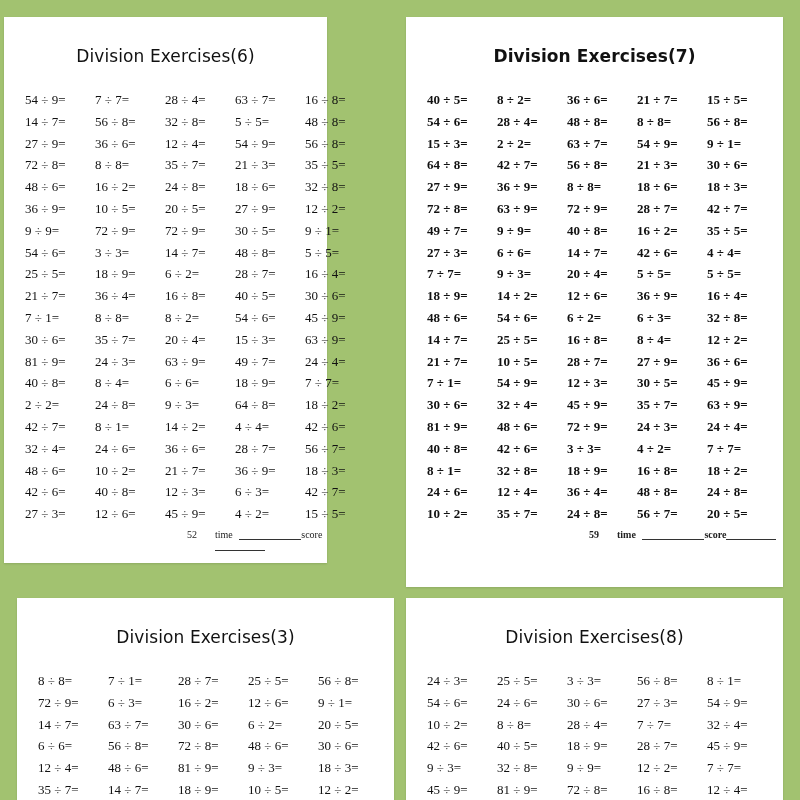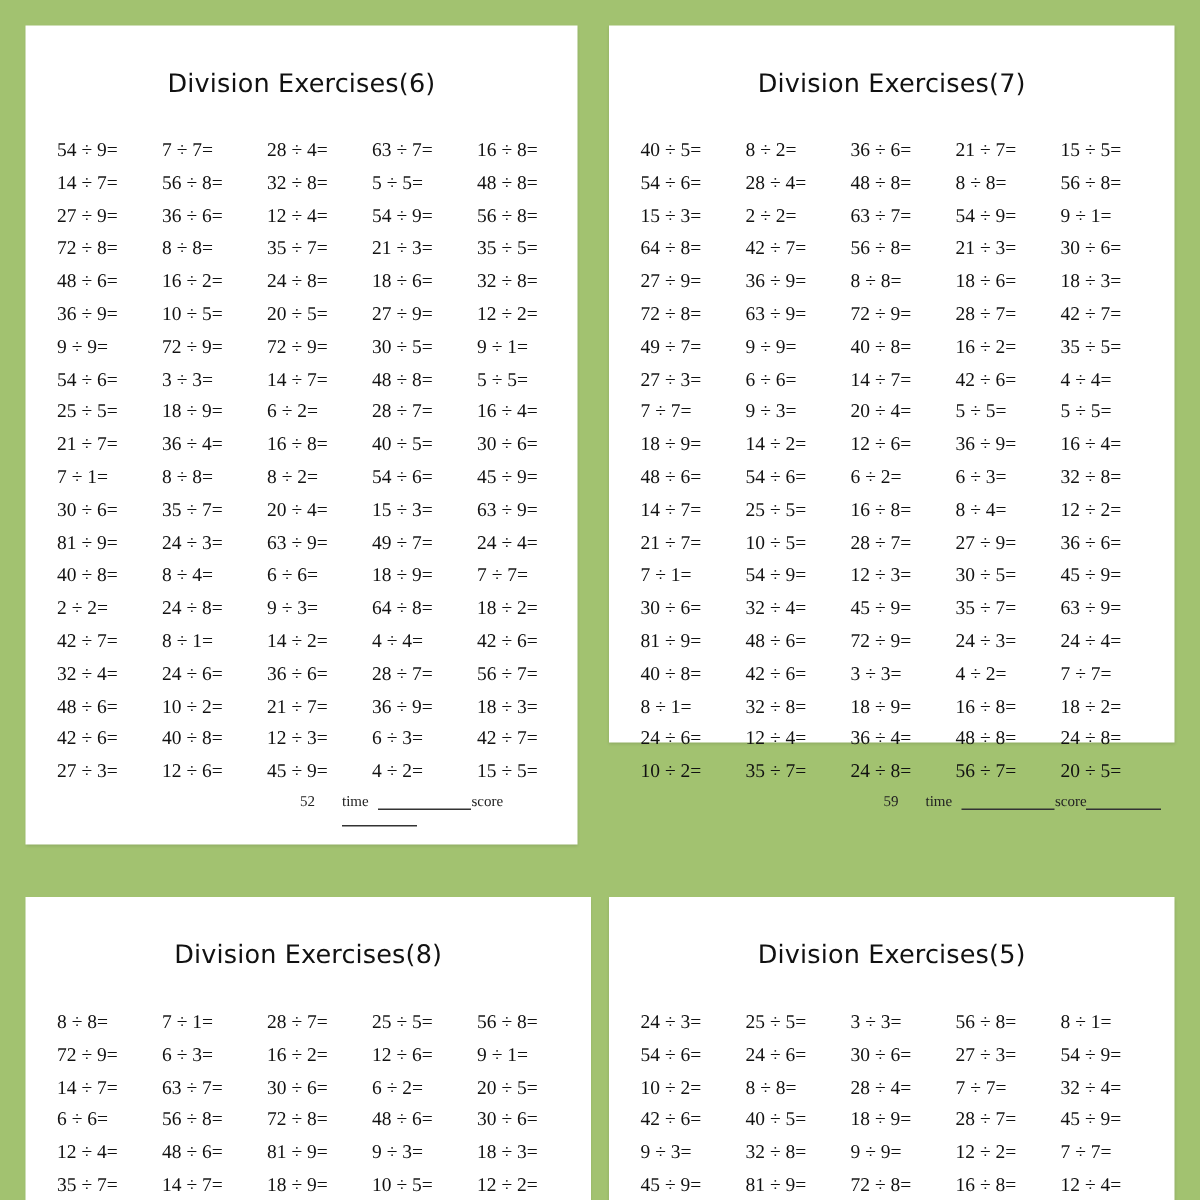--- a/index.html
+++ b/index.html
@@ -1,19 +1,19 @@
 <!DOCTYPE html>
 <html><head>
 <meta charset="utf-8">
 <style>
   html, body { margin:0; padding:0; }
   body { width:800px; height:800px; background:#a2c270; position:relative; overflow:hidden; }
   .page { position:absolute; background:#ffffff; box-shadow:0 1px 2px rgba(0,0,0,0.12); }
-  .page.tl { left:17px; top:17px; width:368px; height:546px; }
-  .page.tr { left:406px; top:17px; width:377px; height:478px; }
+  .page.tl { left:4px; top:17px; width:323px; height:546px; }
+  .page.tr { left:406px; top:17px; width:377px; height:570px;font-weight:bold; }
   .page.bl { left:17px; top:598px; width:377px; height:220px; }
   .page.br { left:406px; top:598px; width:377px; height:220px; }
   .title { position:absolute; left:0; right:0; top:29px; text-align:center;
            font-family:"DejaVu Sans", sans-serif; font-size:17px; color:#111; letter-spacing:0.1px; }
   .grid { position:absolute; left:21px; top:72px; display:grid;
           grid-template-columns: 70px 70px 70px 70px 70px; grid-auto-rows:21.8px;
           font-family:"Liberation Serif", serif; font-size:13px; color:#111; }
   .cell { white-space:nowrap; line-height:21.8px; }
   .footer { position:absolute; top:512px; left:0; right:0;
             font-family:"Liberation Serif", serif; font-size:10px; color:#222; }
@@ -244,21 +244,21 @@
   <div class="footer">
     <span class="pn">59</span>
     <span class="tm">
       <span>time</span>
       <span class="line" style="width:62px;margin-left:4px;"></span><span>score</span><span class="line" style="width:50px;"></span>
     </span>
   </div>
 </div>
 
 <div class="page bl">
-  <div class="title">Division Exercises(8)</div>
+  <div class="title">Division Exercises(3)</div>
   <div class="grid">
       <div class="cell">8 ÷ 8=</div>
       <div class="cell">7 ÷ 1=</div>
       <div class="cell">28 ÷ 7=</div>
       <div class="cell">25 ÷ 5=</div>
       <div class="cell">56 ÷ 8=</div>
       <div class="cell">72 ÷ 9=</div>
       <div class="cell">6 ÷ 3=</div>
       <div class="cell">16 ÷ 2=</div>
       <div class="cell">12 ÷ 6=</div>
@@ -280,21 +280,21 @@
       <div class="cell">18 ÷ 3=</div>
       <div class="cell">35 ÷ 7=</div>
       <div class="cell">14 ÷ 7=</div>
       <div class="cell">18 ÷ 9=</div>
       <div class="cell">10 ÷ 5=</div>
       <div class="cell">12 ÷ 2=</div>
     </div>
 </div>
 
 <div class="page br">
-  <div class="title">Division Exercises(5)</div>
+  <div class="title">Division Exercises(8)</div>
   <div class="grid">
       <div class="cell">24 ÷ 3=</div>
       <div class="cell">25 ÷ 5=</div>
       <div class="cell">3 ÷ 3=</div>
       <div class="cell">56 ÷ 8=</div>
       <div class="cell">8 ÷ 1=</div>
       <div class="cell">54 ÷ 6=</div>
       <div class="cell">24 ÷ 6=</div>
       <div class="cell">30 ÷ 6=</div>
       <div class="cell">27 ÷ 3=</div>

